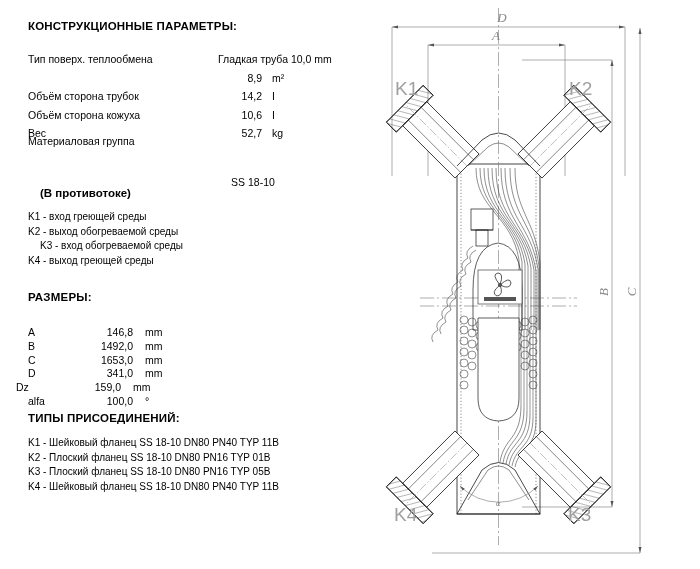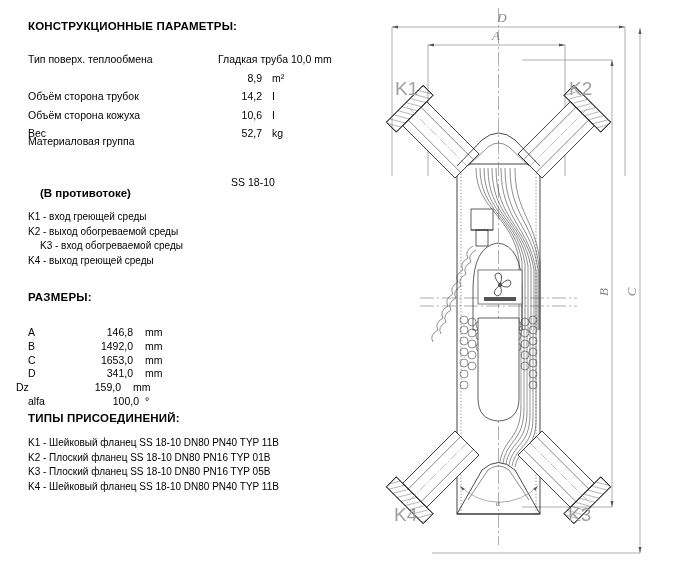--- a/index.html
+++ b/index.html
@@ -89,21 +89,21 @@
         <span class="val" style="left: 25px; width: 80px;">341,0</span>
         <span class="unit" style="left: 117px;">mm</span>
       </div>
       <div class="row" style="left: 16px; top: 380.2px; width: 320px;">
         <span class="lbl">Dz</span>
         <span class="val" style="left: 25px; width: 80px;">159,0</span>
         <span class="unit" style="left: 117px;">mm</span>
       </div>
       <div class="row" style="left: 28px; top: 394px; width: 320px;">
         <span class="lbl">alfa</span>
-        <span class="val" style="left: 31px; width: 80px;">100,0</span>
+        <span class="val" style="left: 25px; width: 80px;">100,0</span>
         <span class="unit" style="left: 117px;">°</span>
       </div>
     </div>
 
   <div class="heading" style="left:28px;top:412px;">ТИПЫ ПРИСОЕДИНЕНИЙ:</div>
 
   <div id="connection-items">
       <div class="listline" style="left: 28px; top: 437px;">K1 - Шейковый фланец  SS 18-10  DN80 PN40 TYP 11B</div>
       <div class="listline" style="left: 28px; top: 451.5px;">K2 - Плоский фланец  SS 18-10  DN80 PN16 TYP 01B</div>
       <div class="listline" style="left: 28px; top: 466px;">K3 - Плоский фланец  SS 18-10  DN80 PN16 TYP 05B</div>

